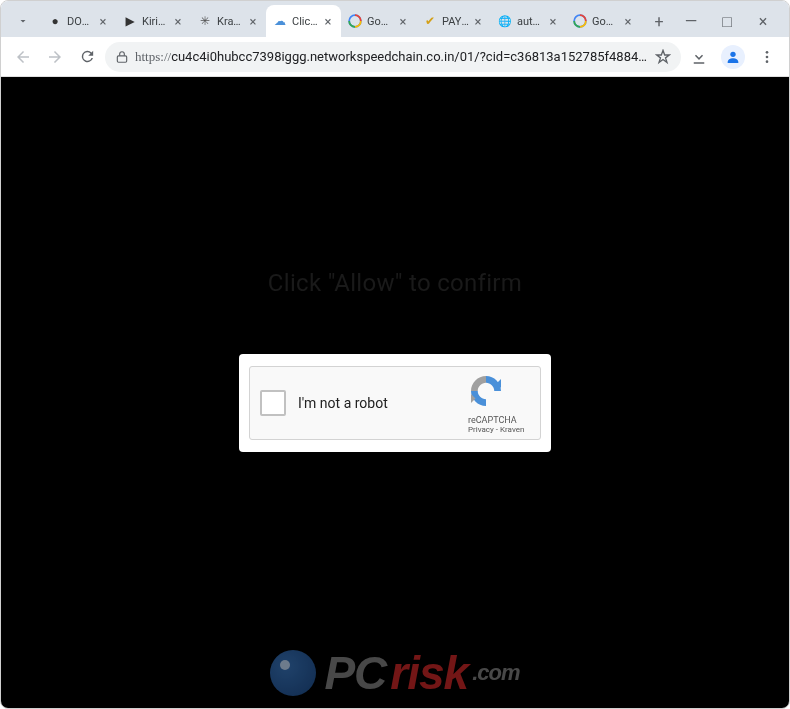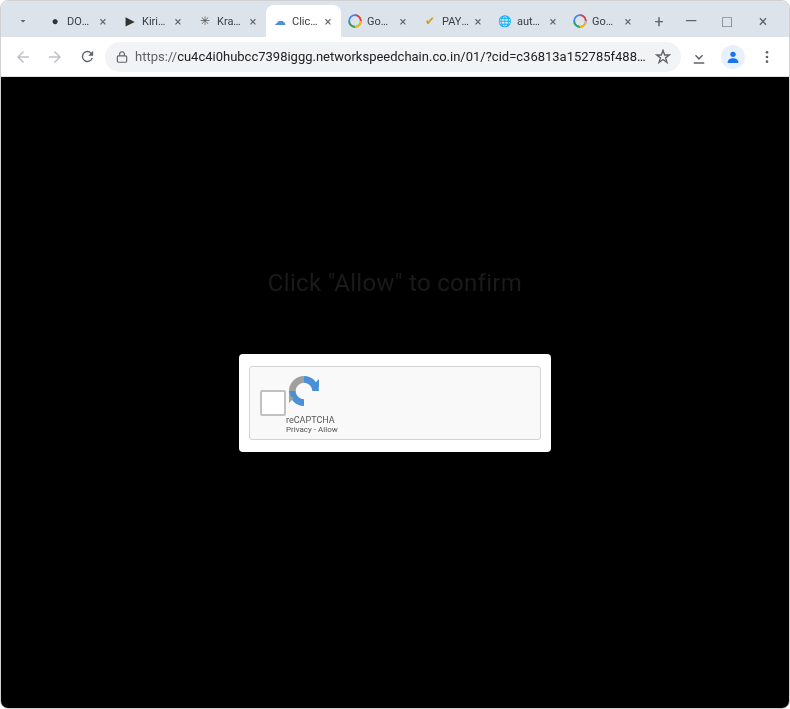--- a/index.html
+++ b/index.html
@@ -151,21 +151,21 @@
       overflow: hidden;
     }
     .site-info { display: flex; align-items: center; color: #5f6368; }
     .url-text {
       flex: 1;
       overflow: hidden;
       text-overflow: ellipsis;
       white-space: nowrap;
       color: #202124;
     }
-    .url-prefix { color: #5f6368; }
+    .url-prefix { color: #5f6368; font-family: Liberation Serif, serif; }
     .toolbar-right {
       display: flex;
       align-items: center;
       gap: 6px;
     }
     .toolbar-icon {
       width: 28px;
       height: 28px;
       display: flex;
       align-items: center;
@@ -423,30 +423,37 @@
   </div>
 
   <div class="content">
     <div class="bait-text">
       <div>Click "Allow" to confirm</div>
     </div>
 
     <div class="captcha-card">
       <div class="recaptcha-box">
         <div class="captcha-check"></div>
+        <div class="captcha-label">I'm not a robot</div>
         <div class="captcha-logo">
           <span class="recaptcha-icon">
             <svg viewBox="0 0 48 48">
               <path fill="#4a90d9" d="M44 24c0-11-9-20-20-20v9c6 0 11 5 11 11h9z"></path>
               <path fill="#a0a0a0" d="M24 4C13 4 4 13 4 24h9c0-6 5-11 11-11V4z"></path>
               <path fill="#4a90d9" d="M4 24c0 11 9 20 20 20v-9c-6 0-11-5-11-11H4z"></path>
               <polygon fill="#4a90d9" points="38,14 44,20 44,8"></polygon>
               <polygon fill="#a0a0a0" points="10,34 4,28 4,40"></polygon>
             </svg>
           </span>
           <span class="captcha-brand">reCAPTCHA</span>
-          <span class="captcha-links">Privacy - Allow</span>
+          <span class="captcha-links">Privacy - Kraven</span>
         </div>
       </div>
     </div>
 
+    <div class="watermark">
+      <div class="wm-badge"></div>
+      <span class="wm-text wm-grey">PC</span>
+        <span class="wm-text wm-red">risk</span>
+        <span class="wm-text wm-grey wm-com">.com</span>
+    </div>
   </div>
 </div>
 
 </body></html>

